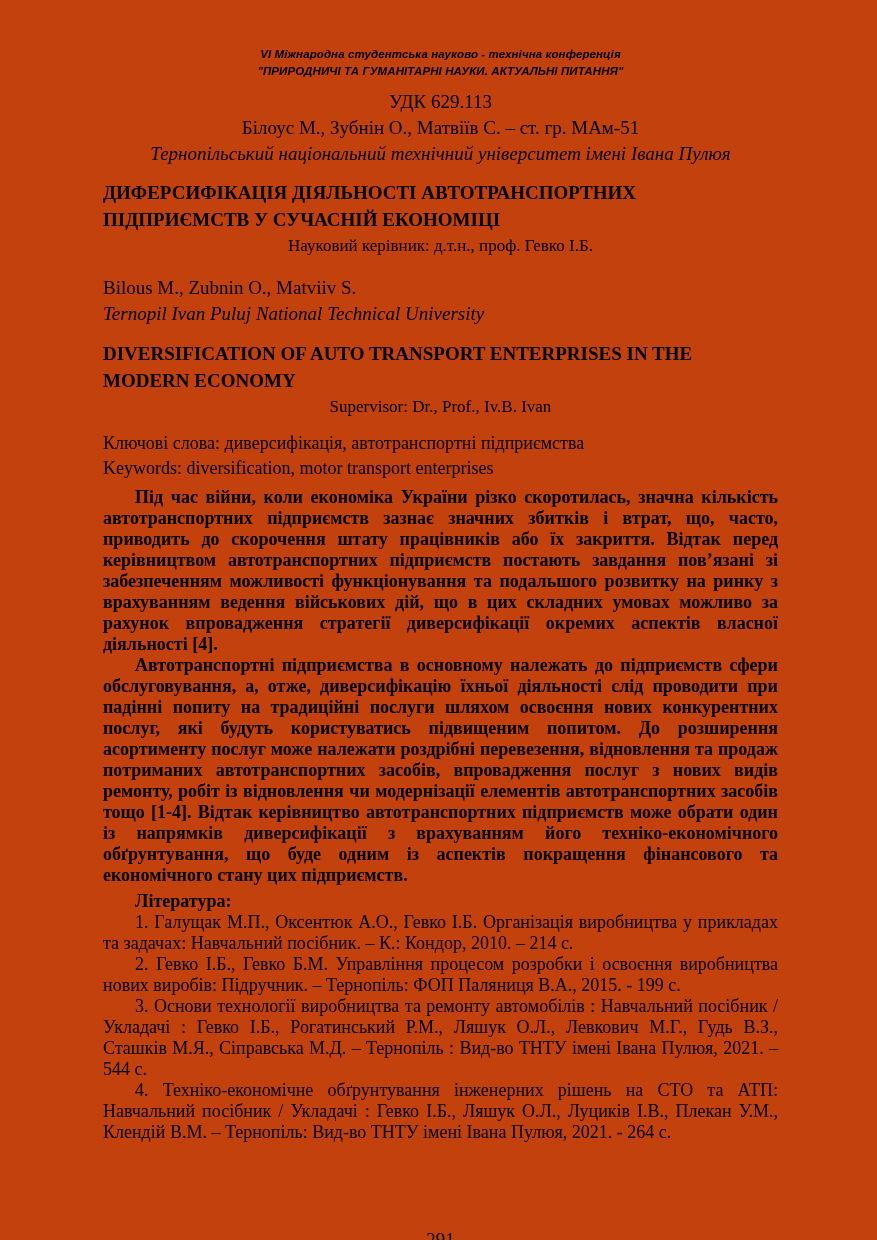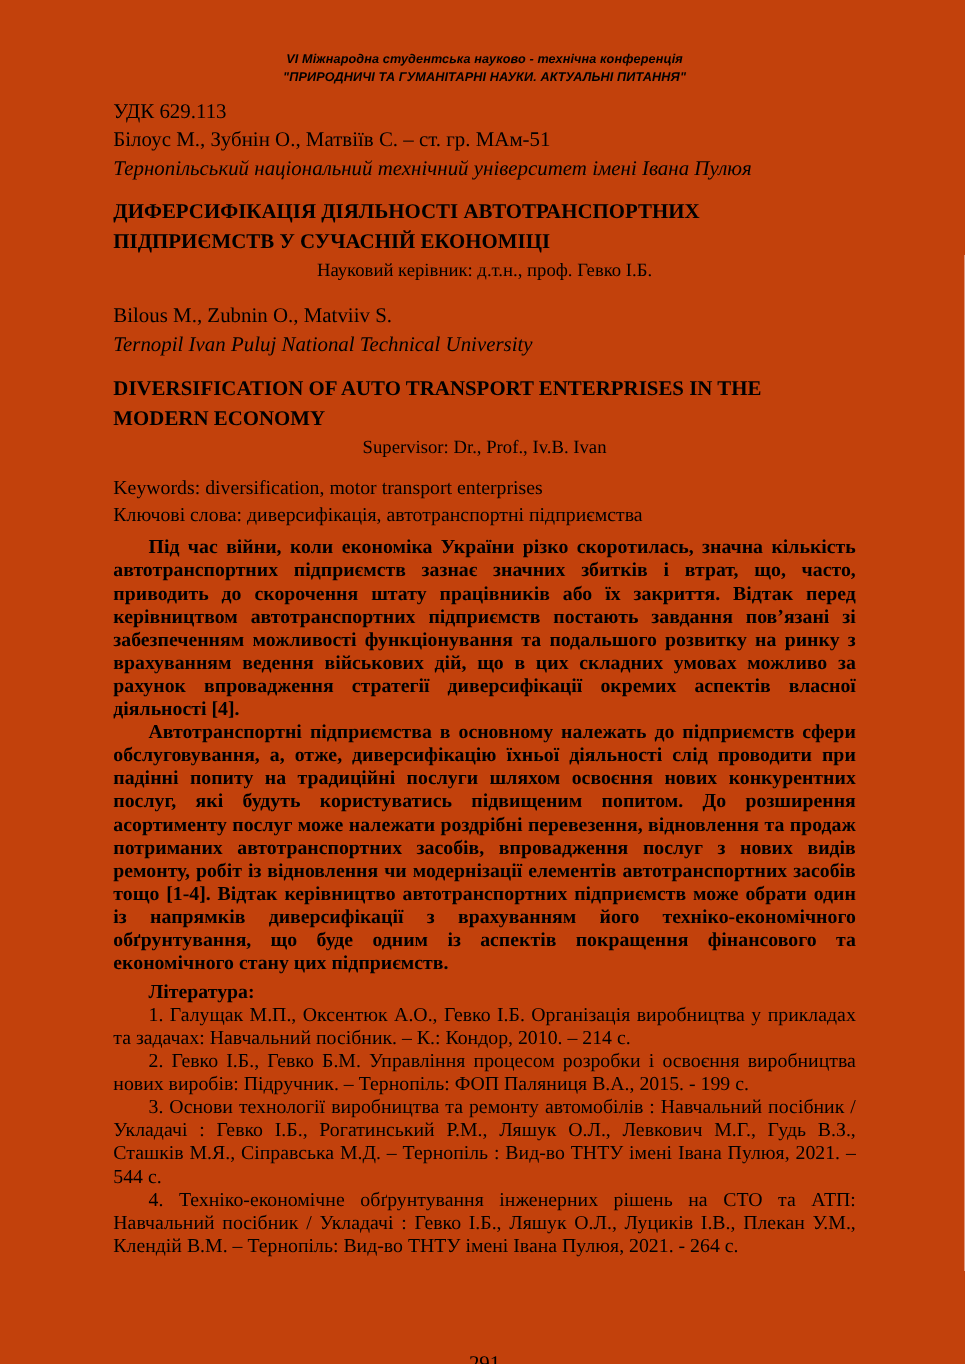--- a/index.html
+++ b/index.html
@@ -26,21 +26,21 @@
     letter-spacing: 0.1px;
   }
   .content {
     width: 675px;
     margin-left: 103px;
   }
   .meta-block {
     margin-top: 9px;
     font-size: 19px;
     line-height: 26px;
-    text-align: left;
+    text-align: center;
   }
   .italic { font-style: italic; }
   .paper-title {
     margin-top: 12px;
     font-size: 19px;
     font-weight: bold;
     line-height: 27px;
   }
   .supervisor-line {
     font-size: 17px;
@@ -114,22 +114,22 @@
     <div class="meta-block-en">
       <div>Bilous M., Zubnin O., Matviiv S.</div>
       <div class="italic">Ternopil Ivan Puluj National Technical University</div>
     </div>
 
     <div class="paper-title paper-title-en">DIVERSIFICATION OF AUTO TRANSPORT ENTERPRISES IN THE MODERN ECONOMY</div>
 
     <div class="supervisor-line">Supervisor: Dr., Prof., Iv.B. Ivan</div>
 
     <div class="keywords-block">
+      <div>Ключові слова: диверсифікація, автотранспортні підприємства</div>
       <div>Keywords: diversification, motor transport enterprises</div>
-      <div>Ключові слова: диверсифікація, автотранспортні підприємства</div>
     </div>
 
     <div class="body-text">
       <p>Під час війни, коли економіка України різко скоротилась, значна кількість автотранспортних підприємств зазнає значних збитків і втрат, що, часто, приводить до скорочення штату працівників або їх закриття. Відтак перед керівництвом автотранспортних підприємств постають завдання пов’язані зі забезпеченням можливості функціонування та подальшого розвитку на ринку з врахуванням ведення військових дій, що в цих складних умовах можливо за рахунок впровадження стратегії диверсифікації окремих аспектів власної діяльності [4].</p>
       <p>Автотранспортні підприємства в основному належать до підприємств сфери обслуговування, а, отже, диверсифікацію їхньої діяльності слід проводити при падінні попиту на традиційні послуги шляхом освоєння нових конкурентних послуг, які будуть користуватись підвищеним попитом. До розширення асортименту послуг може належати роздрібні перевезення, відновлення та продаж потриманих автотранспортних засобів, впровадження послуг з нових видів ремонту, робіт із відновлення чи модернізації елементів автотранспортних засобів тощо [1-4]. Відтак керівництво автотранспортних підприємств може обрати один із напрямків диверсифікації з врахуванням його техніко-економічного обґрунтування, що буде одним із аспектів покращення фінансового та економічного стану цих підприємств.</p>
     </div>
 
     <div class="references">
       <p class="ref-heading">Література:</p>
       <p class="ref-item">1. Галущак М.П., Оксентюк А.О., Гевко І.Б. Організація виробництва у прикладах та задачах: Навчальний посібник. – К.: Кондор, 2010. – 214 с.</p>

